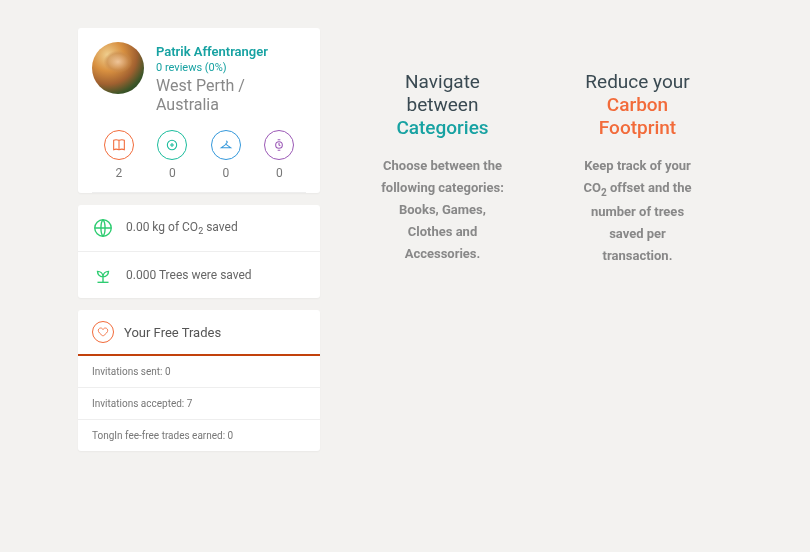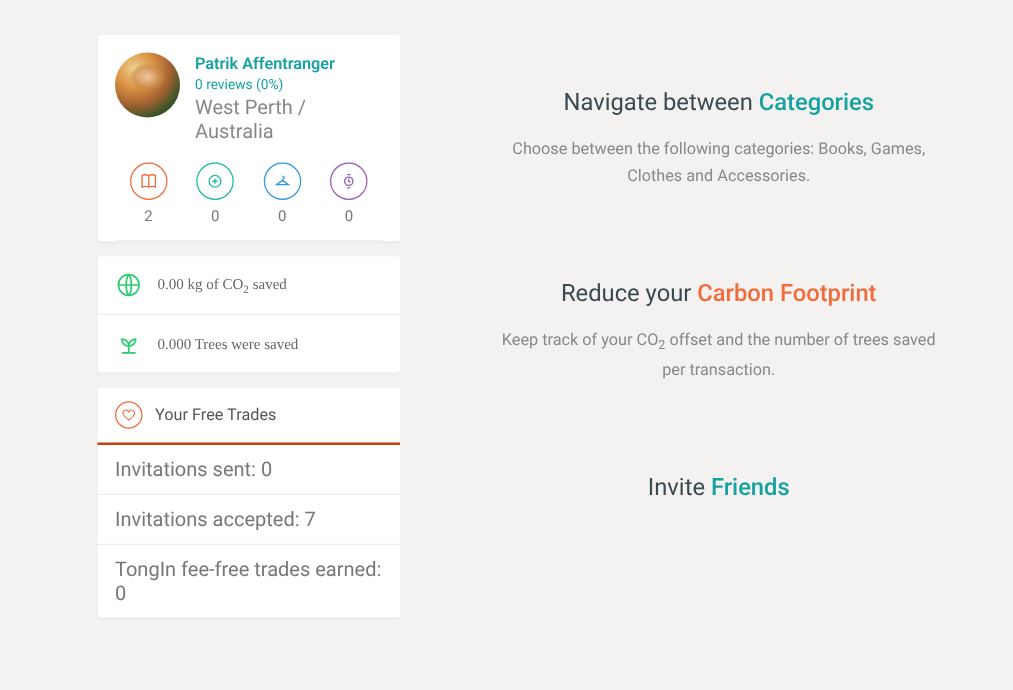--- a/index.html
+++ b/index.html
@@ -16,21 +16,20 @@
     width: 320px;
     padding: 28px 0 0 78px;
     display: flex;
     flex-direction: column;
     gap: 12px;
   }
   .right-col {
     flex: 1;
     padding: 70px 40px 0 60px;
     display: flex;
-    flex-direction: column;
     gap: 70px;
   }
   .card {
     background: #fff;
     border-radius: 3px;
     box-shadow: 0 1px 2px rgba(0,0,0,0.04);
   }
   
   .profile-card { padding: 14px 14px 0 14px; }
   .profile-header { display: flex; gap: 12px; }
@@ -99,21 +98,20 @@
     letter-spacing: 0.5px;
     cursor: pointer;
   }
   .action-btn:first-child { border-right: 1px solid #eee; }
   
   .carbon-row {
     display: flex;
     align-items: center;
     gap: 12px;
     padding: 12px 14px;
-    font-family: Liberation Serif, serif;
   }
   .carbon-row:first-child { border-bottom: 1px solid #eee; }
   .carbon-icon { width: 22px; height: 22px; flex-shrink: 0; }
   .carbon-icon svg { width: 22px; height: 22px; stroke: #2ecc71; fill: none; stroke-width: 1.5; }
   .carbon-text { font-size: 12px; color: #666; }
   .carbon-text sub { font-size: 9px; }
   
   .ft-header {
     display: flex; align-items: center; gap: 10px;
     padding: 11px 14px;
@@ -121,41 +119,42 @@
   }
   .ft-header-icon {
     width: 22px; height: 22px; border-radius: 50%;
     border: 1.5px solid #f26b3a;
     display: flex; align-items: center; justify-content: center;
   }
   .ft-header-icon svg { width: 12px; height: 12px; stroke: #f26b3a; fill: none; stroke-width: 1.8; }
   .ft-header-title { font-size: 13px; color: #555; }
   .ft-row {
     padding: 10px 14px;
-    font-size: 16px;
+    font-size: 10px;
     color: #777;
     border-bottom: 1px solid #eee;
   }
   .ft-row:last-child { border-bottom: none; }
   
   .feature { text-align: center; }
   .feature-title {
     font-size: 19px;
     color: #3a4a52;
     font-weight: 400;
     margin-bottom: 16px;
   }
   .feature-title .accent-teal { color: #17a2a2; font-weight: 500; }
   .feature-title .accent-orange { color: #f26b3a; font-weight: 500; }
   .feature-desc {
     font-size: 13px;
     color: #888;
     line-height: 1.7;
     max-width: 360px;
     margin: 0 auto;
+    font-weight: bold;
   }
   .feature-desc sub { font-size: 10px; }
 </style>
 </head>
 <body>
 
 <div class="container">
   <div class="left-col">
 
     <div class="card profile-card">
@@ -255,18 +254,15 @@
     <div class="feature">
       <h2 class="feature-title">
         <span>Reduce your </span><span class="accent-orange">Carbon Footprint</span>
       </h2>
       <p class="feature-desc">
         <span>Keep track of your CO</span><sub>2</sub><span> offset and the number of trees saved per transaction.</span>
       </p>
     </div>
 
     <div class="feature">
-      <h2 class="feature-title">
-        <span>Invite </span><span class="accent-teal">Friends</span>
-      </h2>
     </div>
   </div>
 </div>
 
 </body></html>

